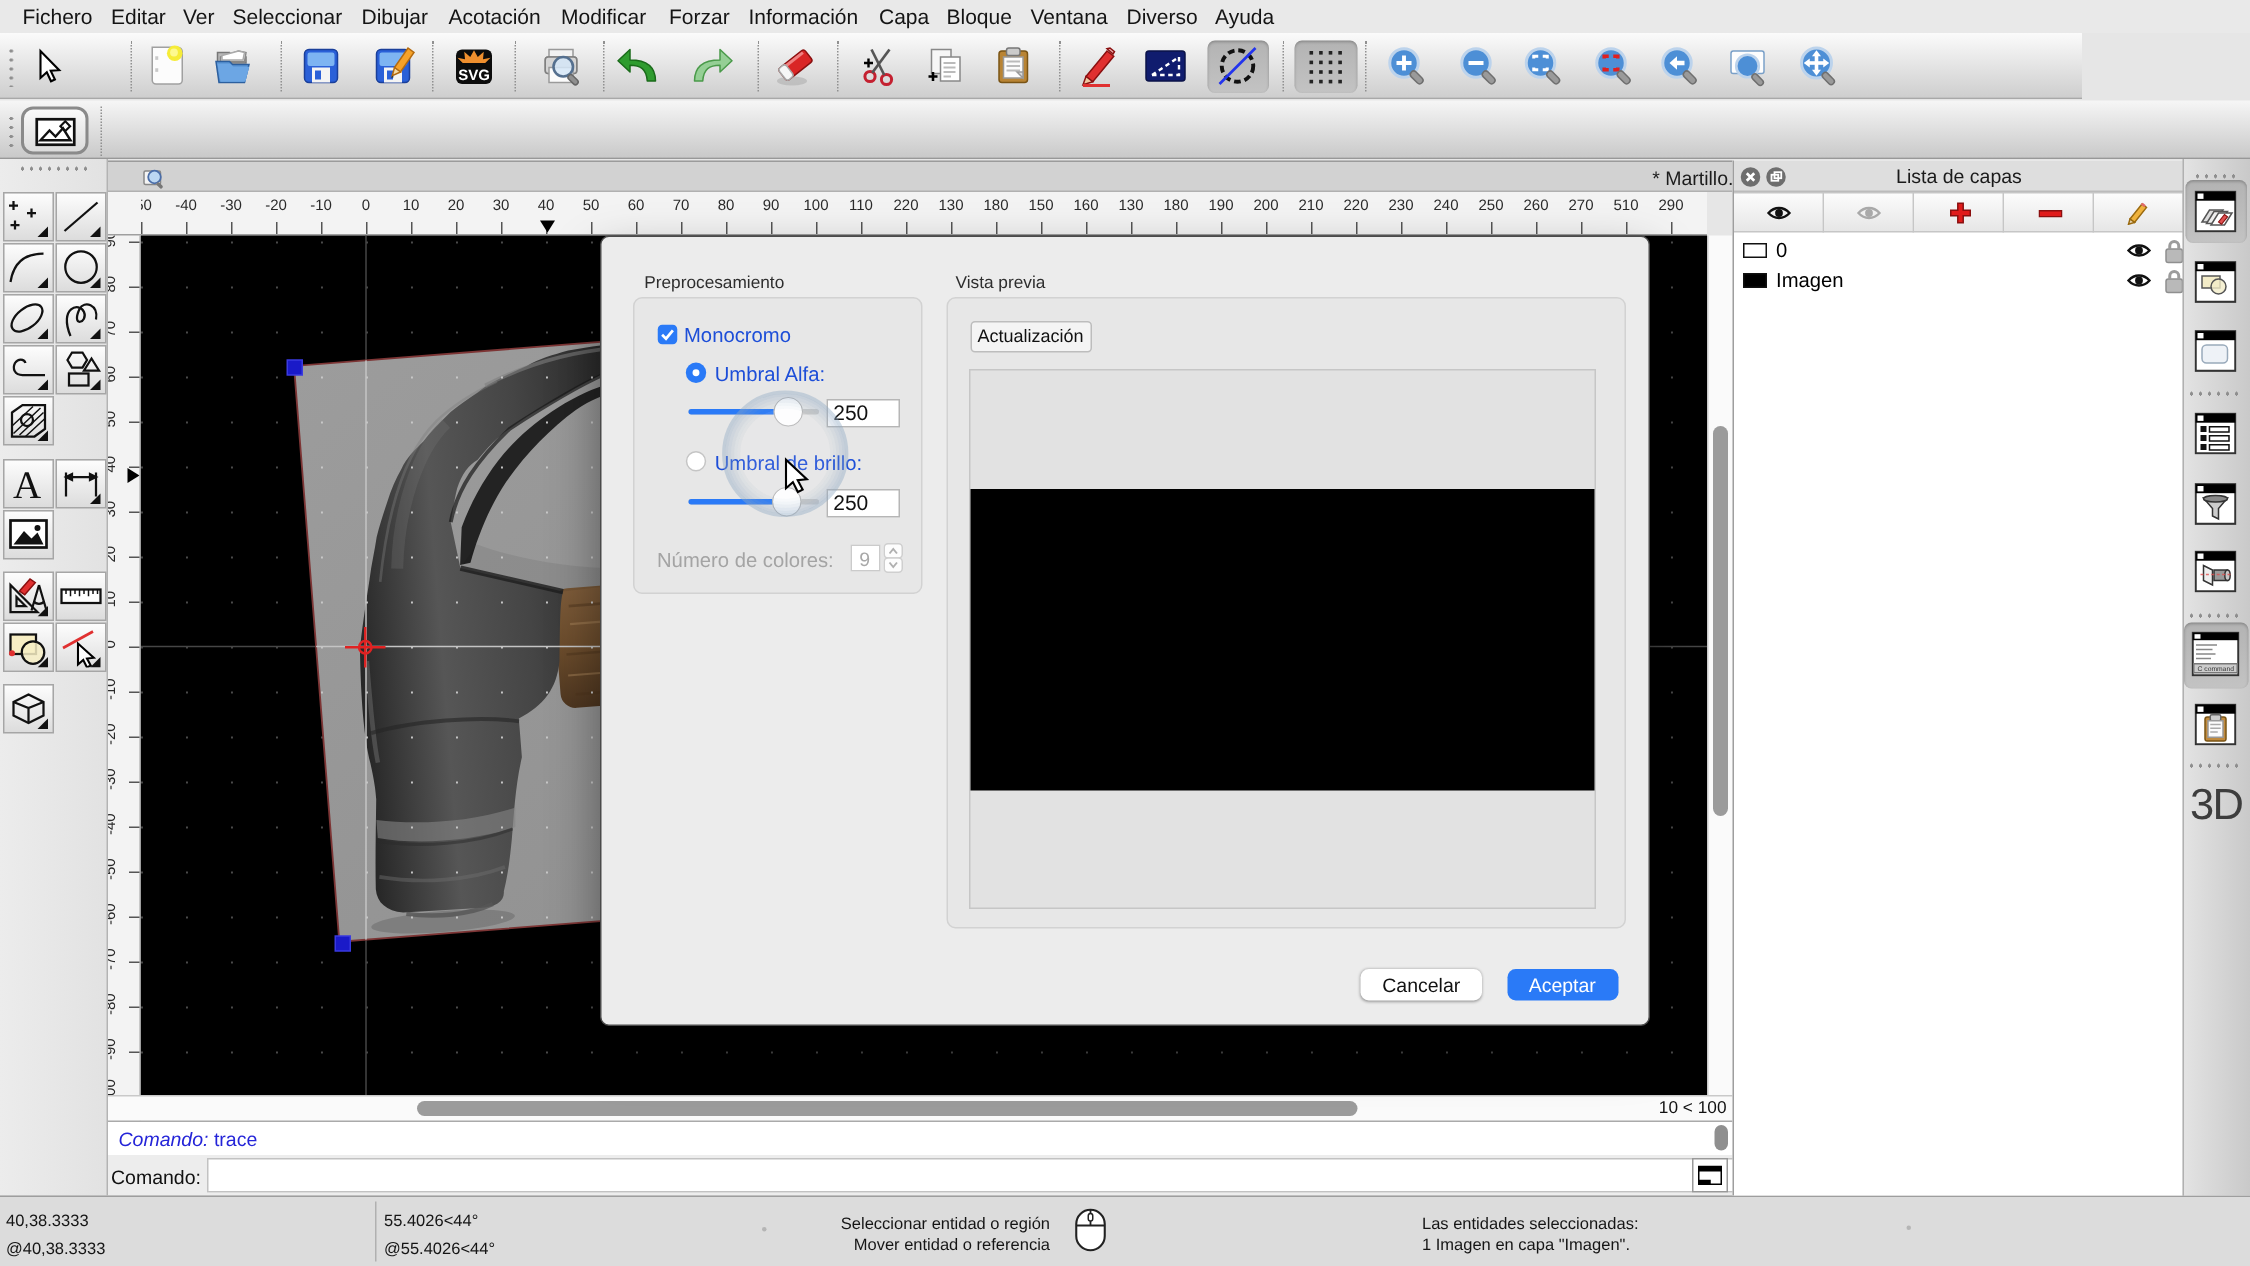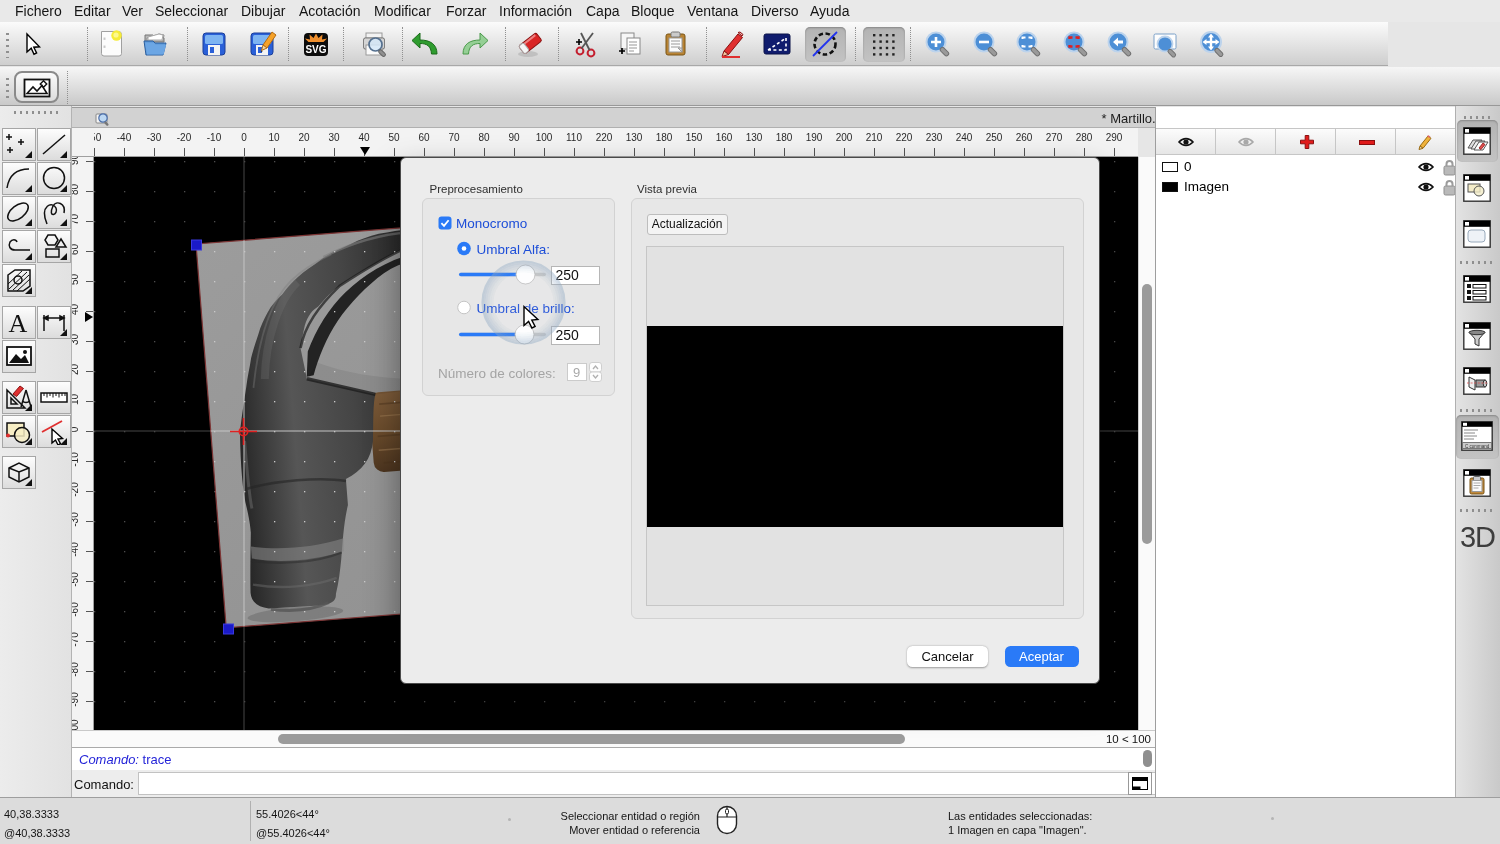--- a/index.html
+++ b/index.html
@@ -479,21 +479,21 @@
     <span style="left:840px">230</span>
     <i style="left:840px"></i>
     <span style="left:870px">240</span>
     <i style="left:870px"></i>
     <span style="left:900px">250</span>
     <i style="left:900px"></i>
     <span style="left:930px">260</span>
     <i style="left:930px"></i>
     <span style="left:960px">270</span>
     <i style="left:960px"></i>
-    <span style="left:990px">280</span>
+    <span style="left:990px">510</span>
     <i style="left:990px"></i>
     <span style="left:1020px">290</span>
     <i style="left:1020px"></i>
     <svg class="abs" style="left:265px;top:18px" width="12" height="10">
       <path d="M1 1 h10 l-5 8 z" fill="#000"></path>
     </svg>
   </div>
 <div id="vruler" class="abs">
     <span style="top:26px">90</span>
     <i style="top:33px"></i>
@@ -667,20 +667,30 @@
     <div style="left:948px;top:26px">1 Imagen en capa "Imagen".</div>
     <div style="left:508px;top:20px;width:3px;height:3px;border-radius:50%;background:#b5b5b5"></div>
     <div style="left:1271px;top:19px;width:3px;height:3px;border-radius:50%;background:#b5b5b5"></div>
     <svg class="abs" style="left:716px;top:7px" width="22" height="30" viewBox="0 0 22 30">
       <rect x="1.5" y="1.5" width="19" height="27" rx="9.5" fill="#fff" stroke="#222" stroke-width="1.4"></rect>
       <path d="M11 1.5 V12 M1.5 12 H20.5" stroke="#222" stroke-width="1.2"></path>
       <rect x="9.5" y="4" width="3" height="5" rx="1.5" fill="#fff" stroke="#222"></rect>
     </svg>
   </div>
 <div id="rpanel" class="abs">
+    <div id="rphead">
+      <div class="t">Lista de capas</div>
+      <svg style="position:absolute;left:4px;top:4px" width="32" height="14" viewBox="0 0 32 14">
+        <circle cx="7" cy="7" r="6.5" fill="#6e6e6e"></circle>
+        <path d="M4.5 4.5 l5 5 M9.5 4.5 l-5 5" stroke="#fff" stroke-width="1.8"></path>
+        <circle cx="24" cy="7" r="6.5" fill="#6e6e6e"></circle>
+        <rect x="21" y="5.5" width="4.5" height="4" fill="none" stroke="#fff" stroke-width="1.2"></rect>
+        <rect x="23" y="3.8" width="4.5" height="4" fill="none" stroke="#fff" stroke-width="1.2"></rect>
+      </svg>
+    </div>
     <div class="rptbcell" style="left:0px"></div>
     <div class="rptbcell" style="left:60px"></div>
     <div class="rptbcell" style="left:120px"></div>
     <div class="rptbcell" style="left:180px"></div>
     <div class="rptbcell" style="left:240px"></div>
     <svg class="abs" style="left:21px;top:28px" width="18" height="14" viewBox="0 0 18 14">
       <path d="M2 7 C6 2.5 12 2.5 16 7 C12 11.5 6 11.5 2 7 Z" fill="none" stroke="#111" stroke-width="1.6"></path>
       <circle cx="9" cy="7" r="2.6" fill="#111"></circle>
     </svg>
     <svg class="abs" style="left:81px;top:28px" width="18" height="14" viewBox="0 0 18 14">

